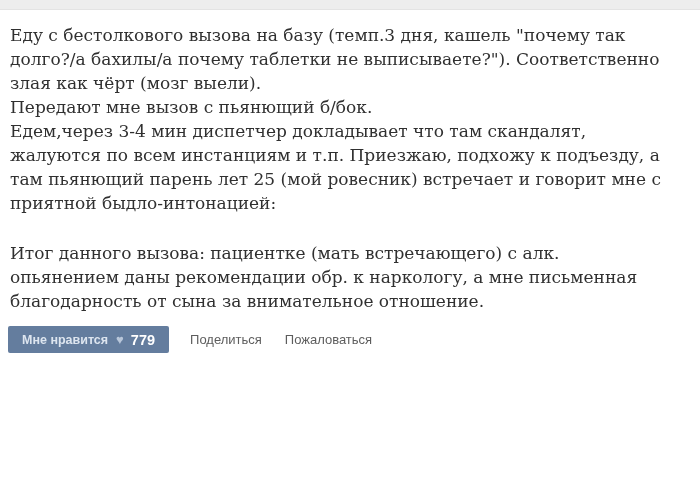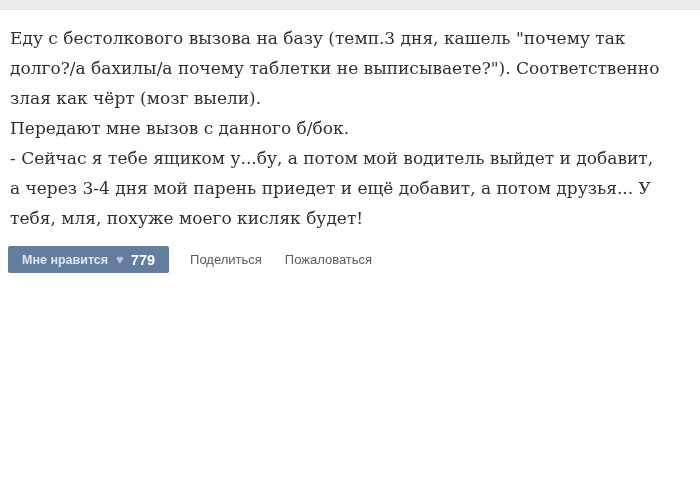--- a/index.html
+++ b/index.html
@@ -12,21 +12,21 @@
   .top-strip {
     width: 700px; height: 10px;
     background: #ededed;
     border-bottom: 1px solid #e3e3e3;
   }
   .post-text {
     padding: 13px 22px 0 10px;
     max-width: 690px;
     font-family: "DejaVu Serif", "Liberation Serif", serif;
     font-size: 17px;
-    line-height: 30px;
+    line-height: 24px;
     color: #303030;
   }
   .post-text p { margin: 0; }
   .post-text p.gap { margin-top: 26px; }
   .actions {
     display: flex;
     align-items: center;
     margin: 13px 0 0 8px;
     font-family: "Liberation Sans", sans-serif;
   }
@@ -64,22 +64,23 @@
     margin-right: 23px;
   }
 </style>
 </head>
 <body>
 
 <div class="top-strip"></div>
 
 <div class="post-text">
   <p>Еду с бестолкового вызова на базу (темп.3 дня, кашель "почему так долго?/а бахилы/а почему таблетки не выписываете?"). Соответственно злая как чёрт (мозг выели).</p>
-  <p>Передают мне вызов с данного б/бок.</p>
-  <p>- Сейчас я тебе ящиком у...бу, а потом мой водитель выйдет и добавит, а через 3-4 дня мой парень приедет и ещё добавит, а потом друзья... У тебя, мля, похуже моего кисляк будет!</p>
+  <p>Передают мне вызов с пьянющий б/бок.</p>
+  <p>Едем,через 3-4 мин диспетчер докладывает что там скандалят, жалуются по всем инстанциям и т.п. Приезжаю, подхожу к подъезду, а там пьянющий парень лет 25 (мой ровесник) встречает и говорит мне с приятной быдло-интонацией:</p>
+  <p class="gap">Итог данного вызова: пациентке (мать встречающего) с алк. опьянением даны рекомендации обр. к наркологу, а мне письменная благодарность от сына за внимательное отношение.</p>
 </div>
 
 <div class="actions">
   <button class="like-btn">
     <span>Мне нравится</span>
     <span class="heart">♥</span>
     <span class="count">779</span>
   </button>
   <a class="action-link">Поделиться</a>
   <a class="action-link">Пожаловаться</a>

